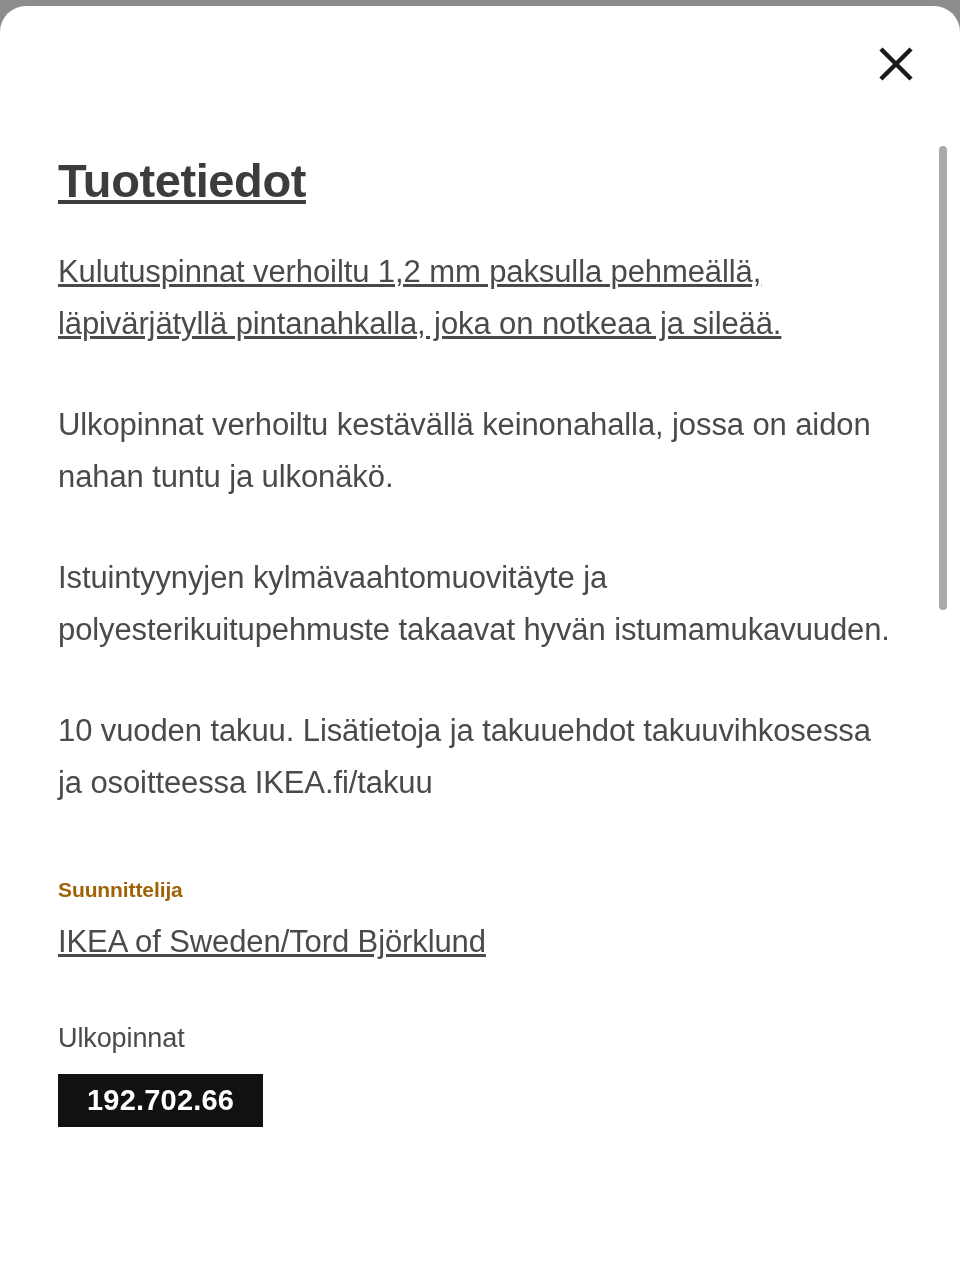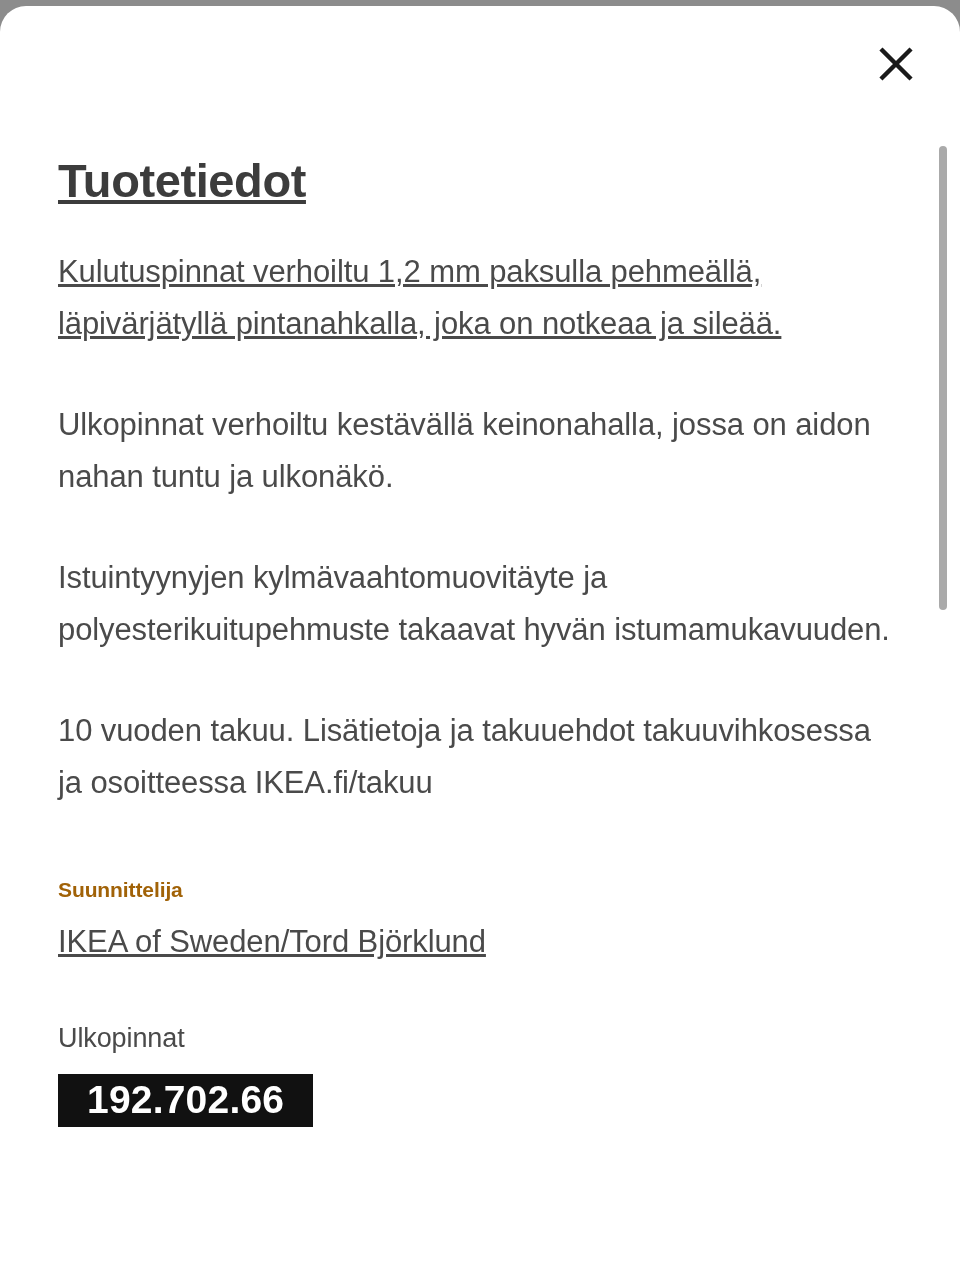--- a/index.html
+++ b/index.html
@@ -127,21 +127,21 @@
     font-size: 27px;
     line-height: 34px;
     color: #4a4a4a;
     letter-spacing: -0.1px;
   }
   .article-number-badge {
     display: inline-block;
     margin-top: 19px;
     background: #111111;
     color: #ffffff;
-    font-size: 39px;
+    font-size: 29px;
     font-weight: bold;
     letter-spacing: 0.2px;
     padding: 12px 29px 13px 29px;
     line-height: 28px;
   }
 
   
   .scrollbar-track {
     position: absolute;
     right: 12px;

